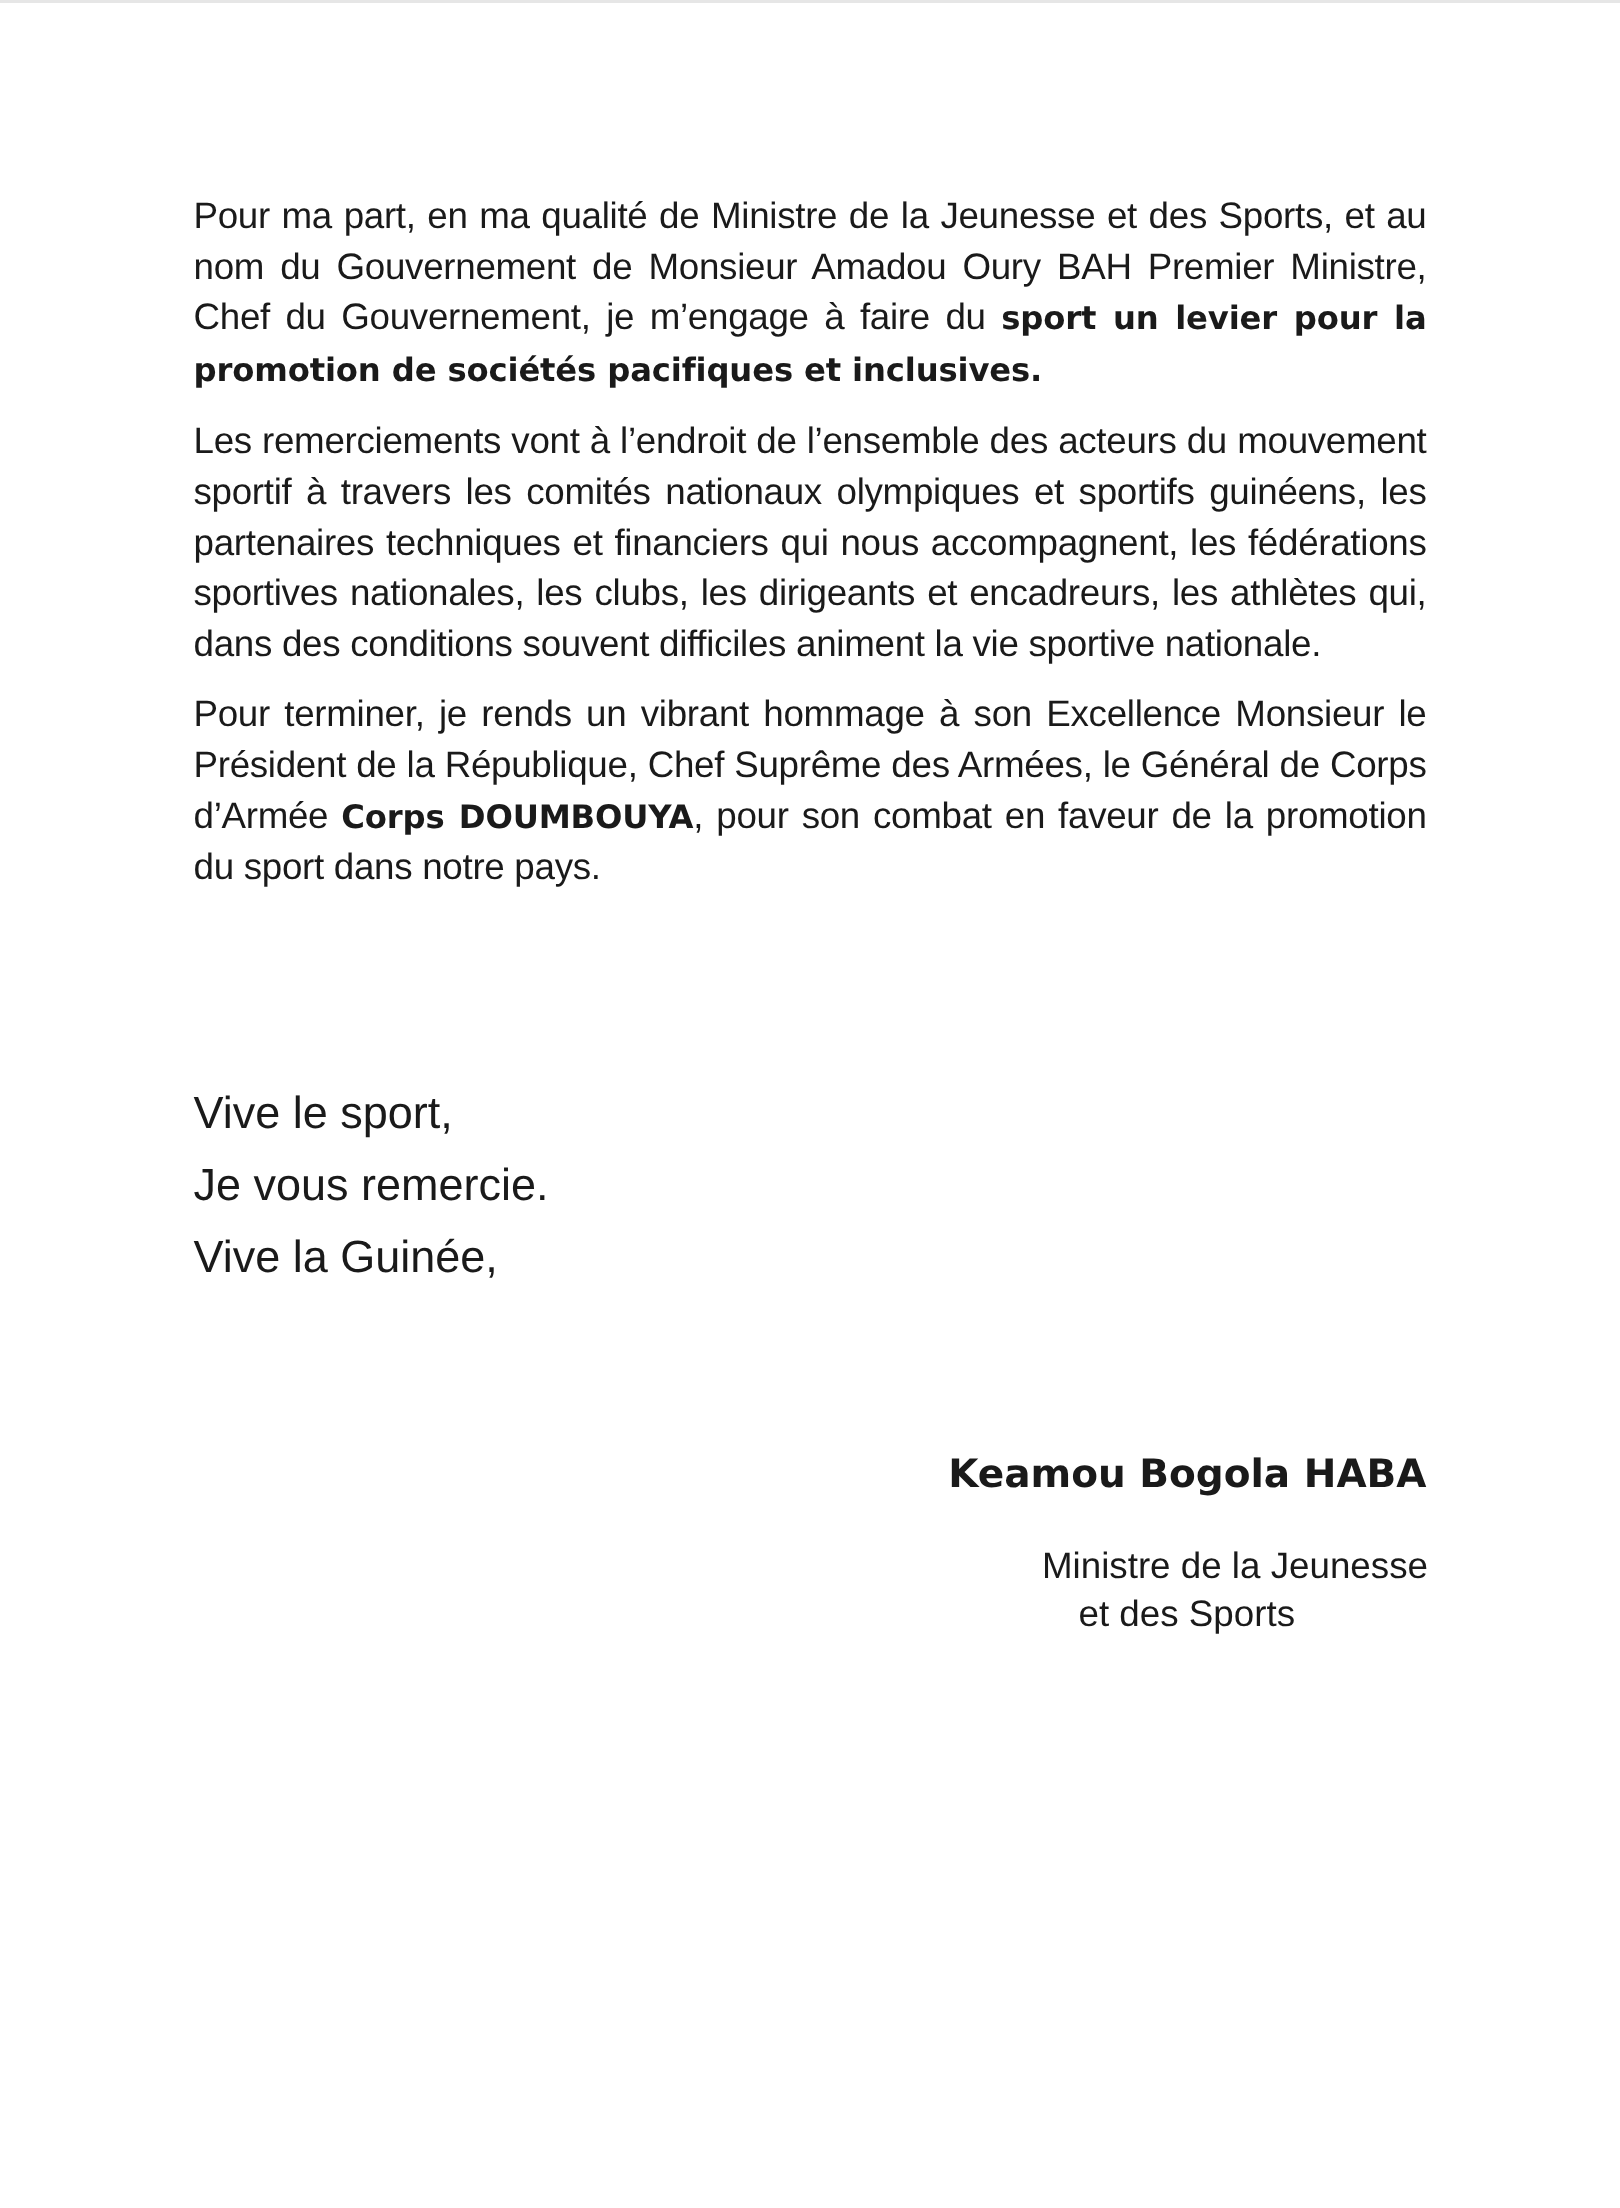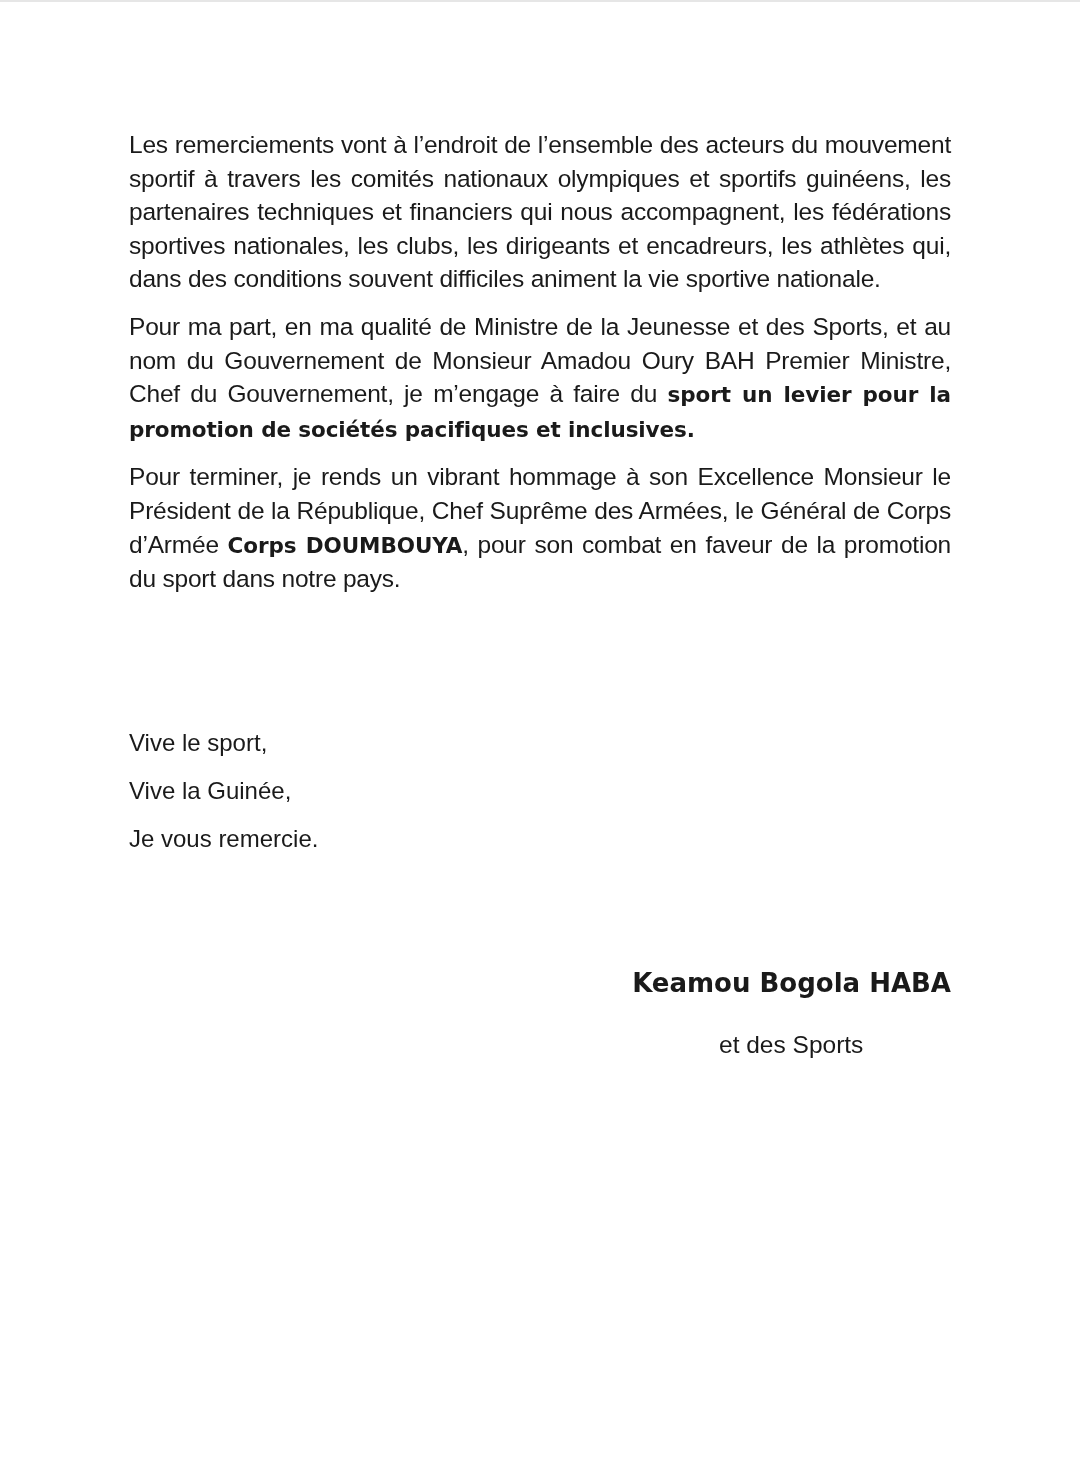--- a/index.html
+++ b/index.html
@@ -40,21 +40,21 @@
       font-weight: bold;
       font-family: "DejaVu Sans", sans-serif;
       font-size: 21.5px;
       letter-spacing: -0.1px;
     }
     .closing {
       position: absolute;
       left: 129px;
       top: 726px;
       font-family: "Liberation Sans", sans-serif;
-      font-size: 24px;
+      font-size: 30px;
     }
     .closing div {
       height: 48px;
       line-height: 34px;
     }
     .signature-name {
       position: absolute;
       right: 129px;
       top: 966px;
       font-family: "DejaVu Sans", sans-serif;
@@ -75,33 +75,34 @@
     .signature-title .l1 { display: block; text-align: right; }
     .signature-title .l2 { display: block; padding-left: 51px; }
   </style>
 </head>
 <body>
 
 <div class="top-border"></div>
 
 <div class="page">
   <p class="para">
-    <span>Les remerciements vont à l’endroit de l’ensemble des acteurs du mouvement sportif à travers les comités nationaux olympiques et sportifs guinéens, les partenaires techniques et financiers qui nous accompagnent, les fédérations sportives nationales, les clubs, les dirigeants et encadreurs, les athlètes qui, dans des conditions souvent difficiles animent la vie sportive nationale.</span>
+    <span>Pour ma part, en ma qualité de Ministre de la Jeunesse et des Sports, et au nom du Gouvernement de Monsieur Amadou Oury BAH Premier Ministre, Chef du Gouvernement, je m’engage à faire du </span><b>sport un levier pour la promotion de sociétés pacifiques et inclusives.</b><span></span>
   </p>
   <p class="para">
-    <span>Pour ma part, en ma qualité de Ministre de la Jeunesse et des Sports, et au nom du Gouvernement de Monsieur Amadou Oury BAH Premier Ministre, Chef du Gouvernement, je m’engage à faire du </span><b>sport un levier pour la promotion de sociétés pacifiques et inclusives.</b><span></span>
+    <span>Les remerciements vont à l’endroit de l’ensemble des acteurs du mouvement sportif à travers les comités nationaux olympiques et sportifs guinéens, les partenaires techniques et financiers qui nous accompagnent, les fédérations sportives nationales, les clubs, les dirigeants et encadreurs, les athlètes qui, dans des conditions souvent difficiles animent la vie sportive nationale.</span>
   </p>
   <p class="para">
     <span>Pour terminer, je rends un vibrant hommage à son Excellence Monsieur le Président de la République, Chef Suprême des Armées, le Général de Corps d’Armée </span><b>Corps DOUMBOUYA</b><span>, pour son combat en faveur de la promotion du sport dans notre pays.</span>
   </p>
 </div>
 
 <div class="closing">
   <div>Vive le sport,</div>
+  <div>Je vous remercie.</div>
   <div>Vive la Guinée,</div>
-  <div>Je vous remercie.</div>
 </div>
 
 <div class="signature-name">Keamou Bogola HABA</div>
 
 <div class="signature-title">
+  <span class="l1">Ministre de la Jeunesse</span>
   <span class="l2">et des Sports</span>
 </div>
 
 </body></html>

